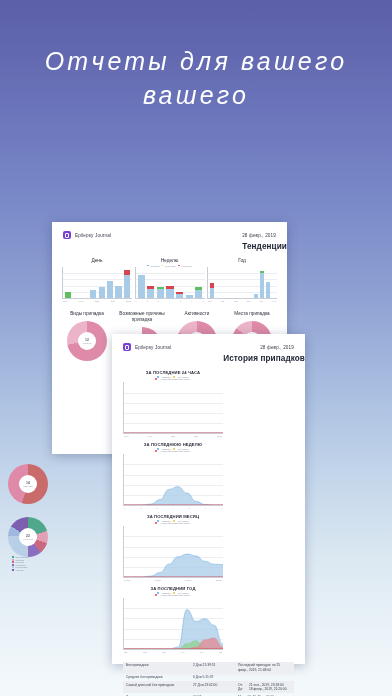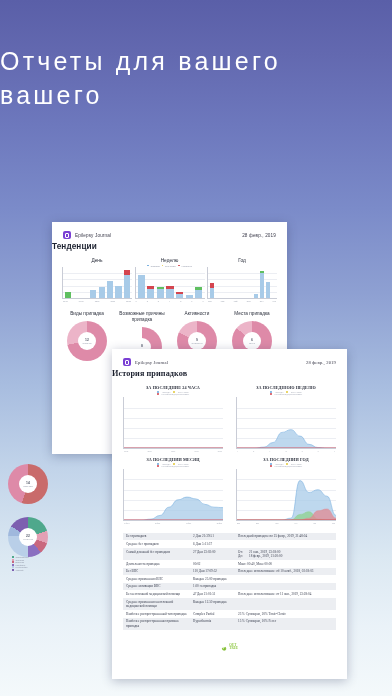--- a/index.html
+++ b/index.html
@@ -13,42 +13,42 @@
        #7b8bc9 30%,
        #8ea0d2 42%,
        #a7bcdf 55%,
        #c3d5ea 68%,
        #dbe8f2 80%,
        #eaf2f8 90%,
        #f4f9fb 100%);
   }
 
   
-  .hero{position:absolute;top:44px;left:0;width:392px;}
+  .hero{position:absolute;top:44px;left:0;width:392px;text-align:center;font-style:italic;}
   .hero-line{
     color:#ffffff;font-size:25px;font-weight:400;letter-spacing:3.2px;
     line-height:34px;white-space:nowrap;
   }
 
   
   .page{position:absolute;background:#ffffff;box-shadow:0 2px 10px rgba(40,50,90,.30);}
   #card-trends{left:52px;top:222px;width:235px;height:232px;z-index:2;}
-  #card-history{left:112px;top:349px;width:235px;height:330px;z-index:3;font-family:Liberation Serif, serif;}
+  #card-history{left:112px;top:334px;width:193px;height:330px;z-index:3;}
 
   .pg-head{display:flex;align-items:center;justify-content:space-between;
            padding:9px 11px 0 11px;}
   .brand{display:flex;align-items:center;gap:4px;}
   .brand-ico{width:8px;height:8px;border-radius:2px;background:#7a3fd4;
              position:relative;flex:0 0 auto;}
   .brand-ico::after{content:"";position:absolute;left:2px;top:1.6px;
              width:4px;height:5px;border:1px solid #ffffff;border-radius:1px;
              box-sizing:border-box;}
   .brand-txt{font-size:4.6px;color:#3b3b4a;letter-spacing:.15px;}
   .pg-date{font-size:4.6px;color:#3b3b4a;letter-spacing:.15px;}
-  .pg-title{text-align:left;font-size:8.2px;font-weight:700;color:#1d2230;
+  .pg-title{text-align:right;font-size:8.2px;font-weight:700;color:#1d2230;
             margin-top:3px;letter-spacing:.1px;}
 
   
   .bar-row{display:flex;justify-content:space-between;padding:7px 10px 0 10px;}
   .bar-cell{width:70px;}
   .bc-title{text-align:center;font-size:4.8px;color:#2b2f3c;margin-bottom:1px;}
   .bc-legend{height:3px;display:flex;justify-content:center;gap:2px;align-items:center;}
   .lg-dot{width:1.6px;height:1.6px;border-radius:50%;}
   .lg-txt{font-size:2px;color:#8d93a4;}
   .plot{position:relative;height:32px;border-left:.4px solid #c9ccd6;

